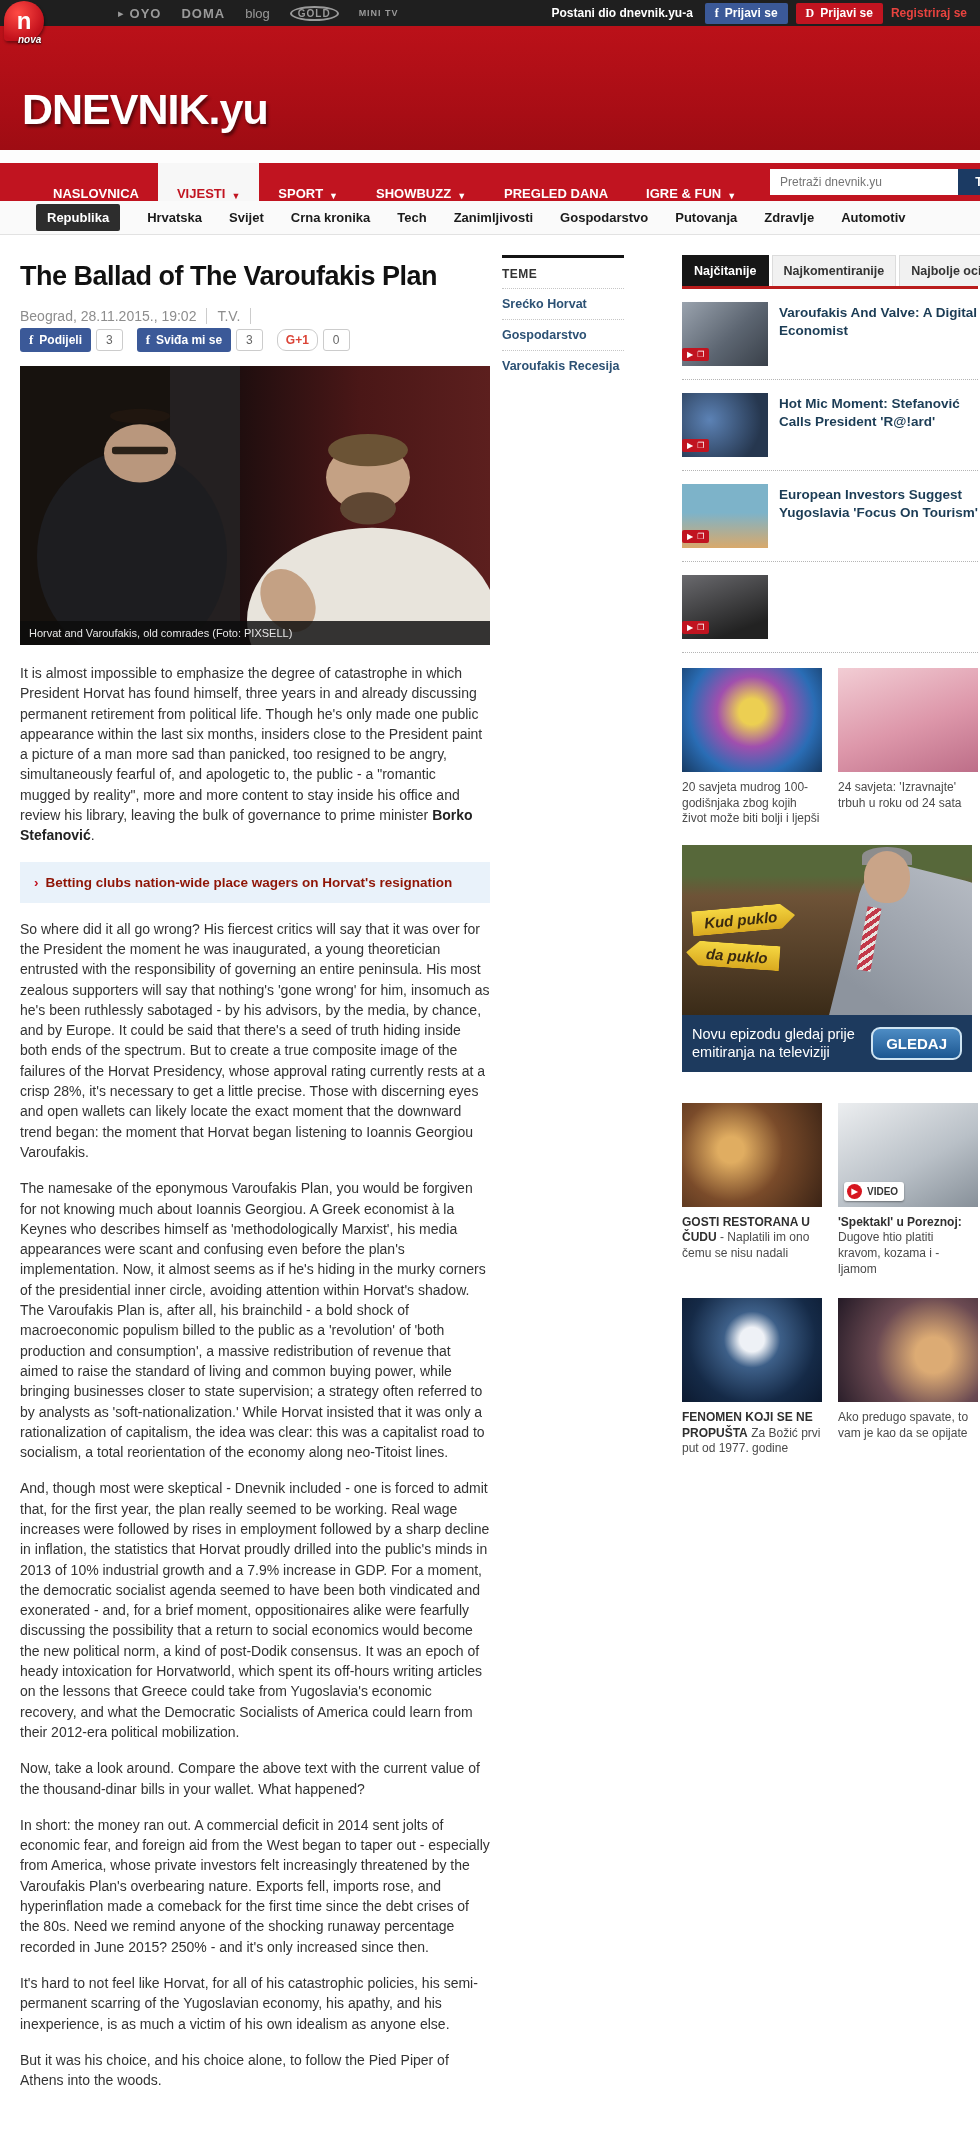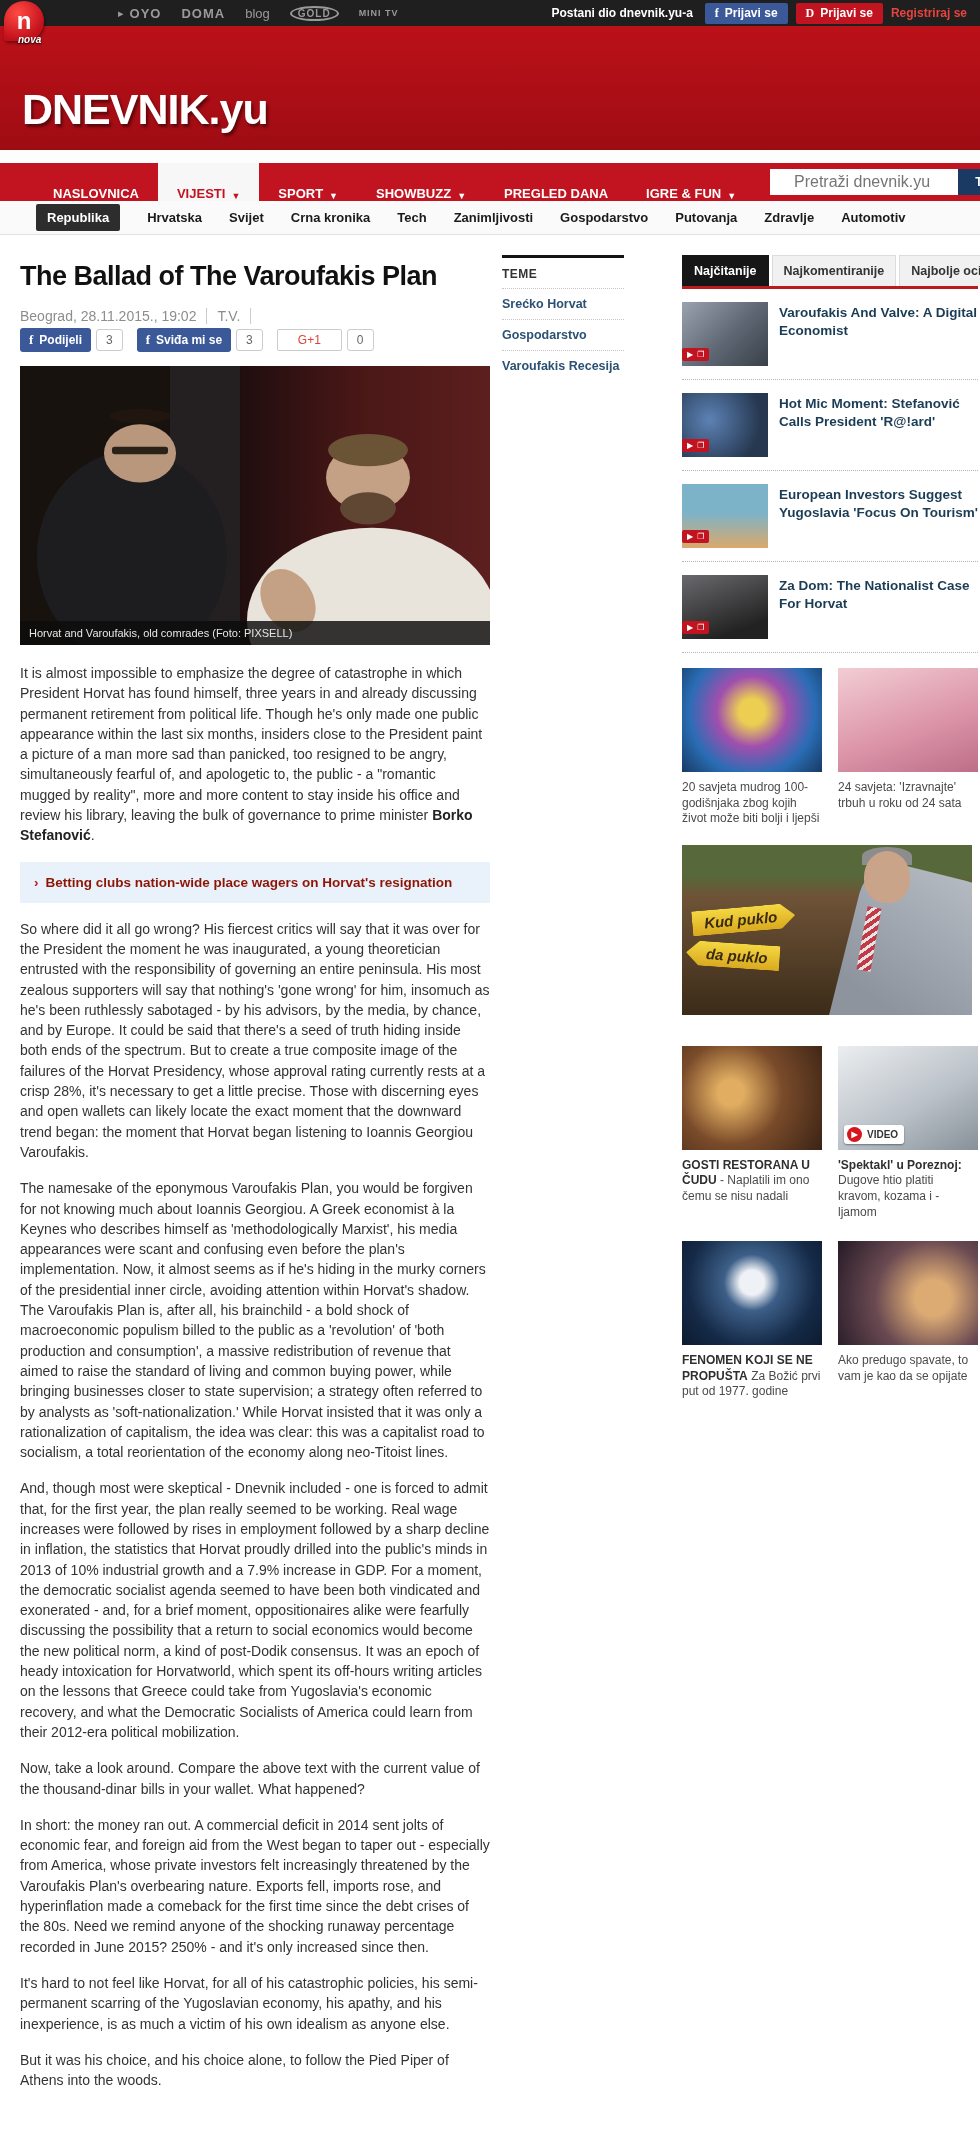--- a/index.html
+++ b/index.html
@@ -33,21 +33,21 @@
   .masthead .title { position:absolute; left:22px; bottom:16px; color:#fff; font-size:43px; font-weight:bold; letter-spacing:-1px; text-shadow:2px 3px 3px rgba(0,0,0,.45); cursor:pointer; }
 
   .gap-white { height:13px; background:#fdfdfd; }
 
   
   .mainnav { height:38px; background:#c11420; display:flex; align-items:stretch; padding-left:34px; position:relative; }
   .nav-item { display:flex; align-items:flex-end; gap:6px; color:#fff; font-weight:bold; font-size:13px; padding:0 19px; cursor:pointer; text-decoration:none; }
   .nav-item.active { background:#f7f7f7; color:#c11420; }
   .nav-item .chev { font-size:9px; }
   .nav-search { position:absolute; right:-40px; top:6px; display:flex; }
-  .nav-search input { width:188px; height:26px; border:0; padding:0 24px; font-size:16px; color:#4d7c0f; font-family:"Liberation Sans",sans-serif; }
+  .nav-search input { width:188px; height:26px; border:0; padding:0 10px; font-size:12px; color:#4d7c0f; font-family:"Liberation Sans",sans-serif; }
   .nav-search button { width:62px; height:26px; border:0; background:#1b3a63; color:#fff; font-weight:bold; font-size:12px; cursor:pointer; font-family:"Liberation Sans",sans-serif; }
 
   
   .subnav { height:34px; background:#fafafa; border-bottom:1px solid #e2e2e2; display:flex; align-items:center; padding-left:36px; gap:27px; }
   .sub-item { color:#1a1a1a; font-weight:bold; font-size:13px; text-decoration:none; cursor:pointer; }
   .sub-item.active { background:#2d2d2d; color:#fff; padding:6px 11px; border-radius:2px; }
 
   
   .content { display:flex; align-items:flex-start; padding:20px 0 0 20px; }
   .article { width:470px; flex:none; }
@@ -55,21 +55,21 @@
   .sidebar { width:296px; flex:none; margin-left:58px; }
 
   
   .art-title { font-size:27px; color:#111; letter-spacing:-0.5px; margin:6px 0 16px; font-weight:bold; }
   .byline { font-size:14px; color:#8d8d8d; margin-bottom:4px; display:flex; align-items:center; }
   .byline span { padding-right:10px; margin-right:10px; border-right:1px solid #ccc; }
   .social { display:flex; align-items:center; margin-bottom:14px; }
   .fb-btn { display:flex; align-items:center; gap:6px; background:#3b5998; color:#fff; font-size:12px; font-weight:bold; padding:4px 9px; border-radius:3px; cursor:pointer; }
   .fb-f { font-family:"Liberation Serif",serif; font-weight:bold; font-size:13px; }
   .cnt { border:1px solid #ccc; border-radius:3px; padding:3px 9px; font-size:12px; color:#666; margin:0 14px 0 5px; background:#fff; cursor:pointer; }
-  .gp-btn { border:1px solid #ccc; border-radius:2px; padding:3px 20px; font-size:12px; font-weight:normal; color:#db4437; background:#fff; cursor:pointer; }
+  .gp-btn { border:1px solid #ccc; border-radius:9px; padding:3px 8px; font-size:12px; font-weight:bold; color:#db4437; background:#fff; cursor:pointer; }
 
   figure.hero { width:470px; height:279px; position:relative; margin:2px 0 18px; }
   figure.hero svg { display:block; width:100%; height:100%; }
   figcaption.hero-cap { position:absolute; left:0; right:0; bottom:0; background:rgba(12,12,12,.82); color:#e6e6e6; font-size:11px; padding:6px 9px; }
 
   .article p { font-size:14px; line-height:1.45; color:#333; margin-bottom:16px; }
   .article p b { color:#222; }
   .hl-box { background:#e9f2fa; padding:13px 14px; margin-bottom:16px; font-size:13.5px; font-weight:bold; color:#8e1506; cursor:pointer; }
   .hl-box .arr { color:#c11420; margin-right:7px; }
 
@@ -305,21 +305,20 @@
         </div>
         <div class="sb-title">European Investors Suggest Yugoslavia 'Focus On Tourism'</div>
       </div>
       <div class="sb-item">
         <div class="sb-thumb t4">
           <span class="vbadge">
               <span>▶</span>
               <span>❐</span>
             </span>
         </div>
-        <div class="sb-title">Za Dom: The Nationalist Case For Horvat</div>
       </div>
 
       <div class="promo-grid">
         <div class="promo">
           <div class="promo-img p-butterfly"></div>
           <div class="promo-cap">20 savjeta mudrog 100-godišnjaka zbog kojih život može biti bolji i ljepši</div>
         </div>
         <div class="promo">
           <div class="promo-img p-torso"></div>
           <div class="promo-cap">24 savjeta: 'Izravnajte' trbuh u roku od 24 sata</div>
@@ -328,20 +327,24 @@
 
       <div class="ad">
         <div class="ad-img">
           <div class="ad-suit"></div>
           <div class="ad-hair"></div>
           <div class="ad-head"></div>
           <div class="ad-tie"></div>
           <div class="sign s1">Kud puklo</div>
           <div class="sign s2">da puklo</div>
         </div>
+        <div class="ad-bar">
+          <div class="ad-text">Novu epizodu gledaj prije emitiranja na televiziji</div>
+          <button class="gledaj">GLEDAJ</button>
+        </div>
       </div>
 
       <div class="promo-grid">
         <div class="promo">
           <div class="promo-img p-restaurant"></div>
           <div class="promo-cap"><b>GOSTI RESTORANA U ČUDU</b><span> - Naplatili im ono čemu se nisu nadali</span></div>
         </div>
         <div class="promo">
           <div class="promo-img p-porezna">
             <span class="video-badge">

